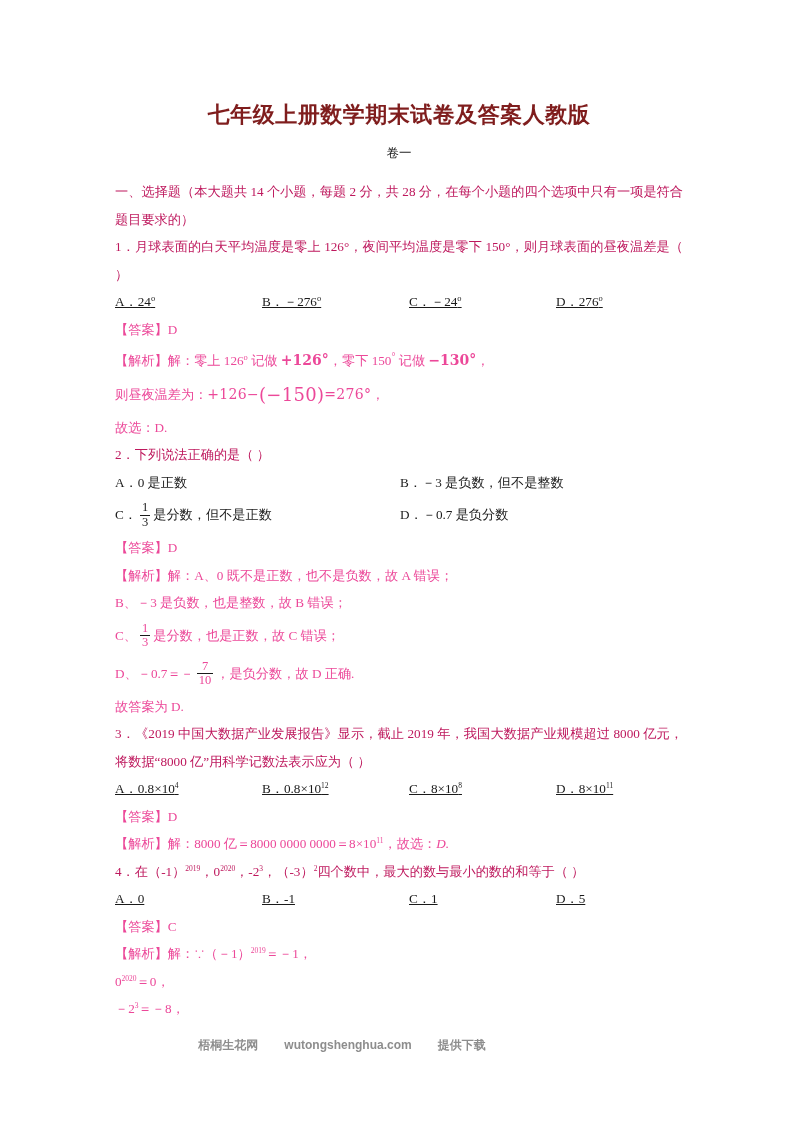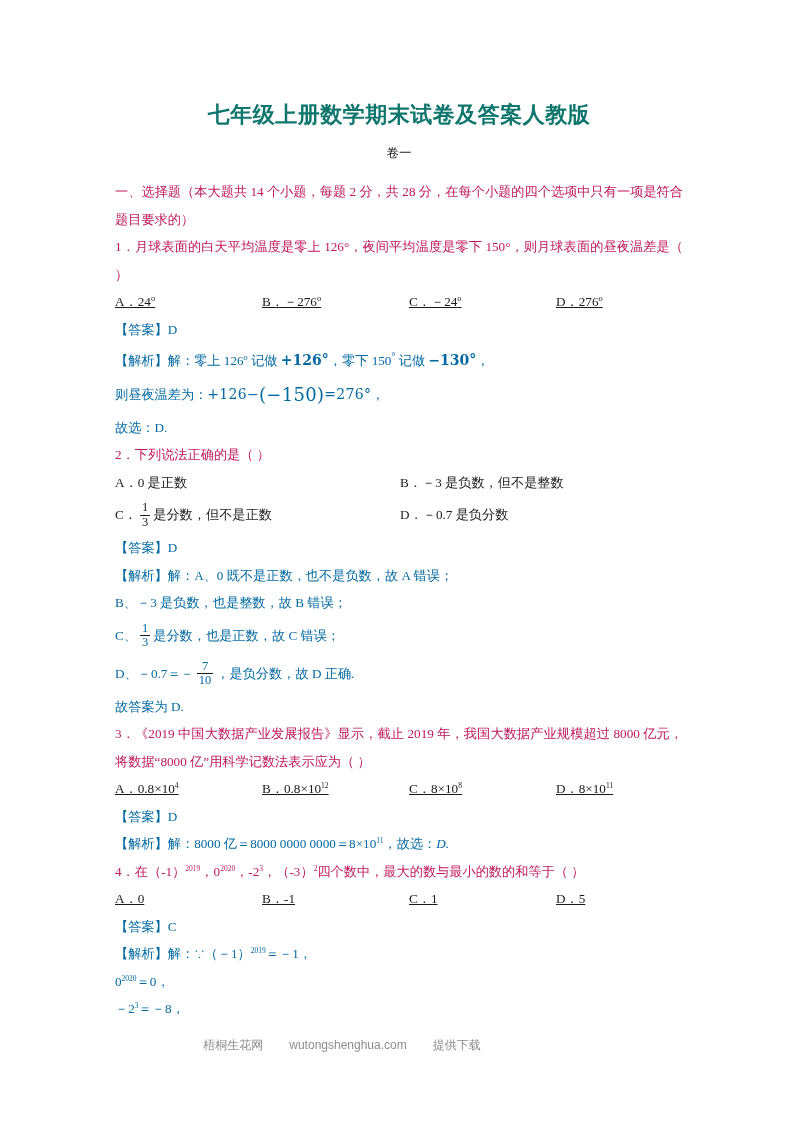--- a/index.html
+++ b/index.html
@@ -25,39 +25,39 @@
 
   
   .doc-title {
     text-align: center;
     font-size: 22px;
     font-weight: bold;
     letter-spacing: 0.5px;
     margin: 0;
     padding-top: 100px;
     line-height: 30px;
-    color: #0f766e;
+    color: #7f1d1d;
   }
   .doc-subtitle {
     text-align: center;
     font-size: 12.5px;
     margin: 0;
     padding-top: 14px;
     line-height: 18px;
     color: #1a1a1a;
   }
 
   
   .line {
     font-size: 13.2px;
     line-height: 27.5px;
     text-align: justify;
     text-justify: inter-ideograph;
     white-space: normal;
-    color: #0369a1;
+    color: #ec4899;
   }
   .line.tall { line-height: 38px; }
 
   .para {
     font-size: 13.2px;
     line-height: 27.5px;
     text-align: justify;
     text-justify: inter-ideograph;
     color: #be185d;
   }
@@ -139,20 +139,21 @@
   
   .footer {
     position: absolute;
     left: 0;
     top: 1037px;
     width: 710px;
     text-align: center;
     font-size: 12px;
     color: #8d8d8d;
     font-family: "Liberation Sans", sans-serif;
+    font-weight: bold;
   }
   .footer span { display: inline-block; }
   .footer .site {
     font-family: "Liberation Sans", sans-serif;
     margin: 0 26px;
   }
   .footer .fn2 { margin-right: 26px; }
 </style>
 </head>
 <body>

